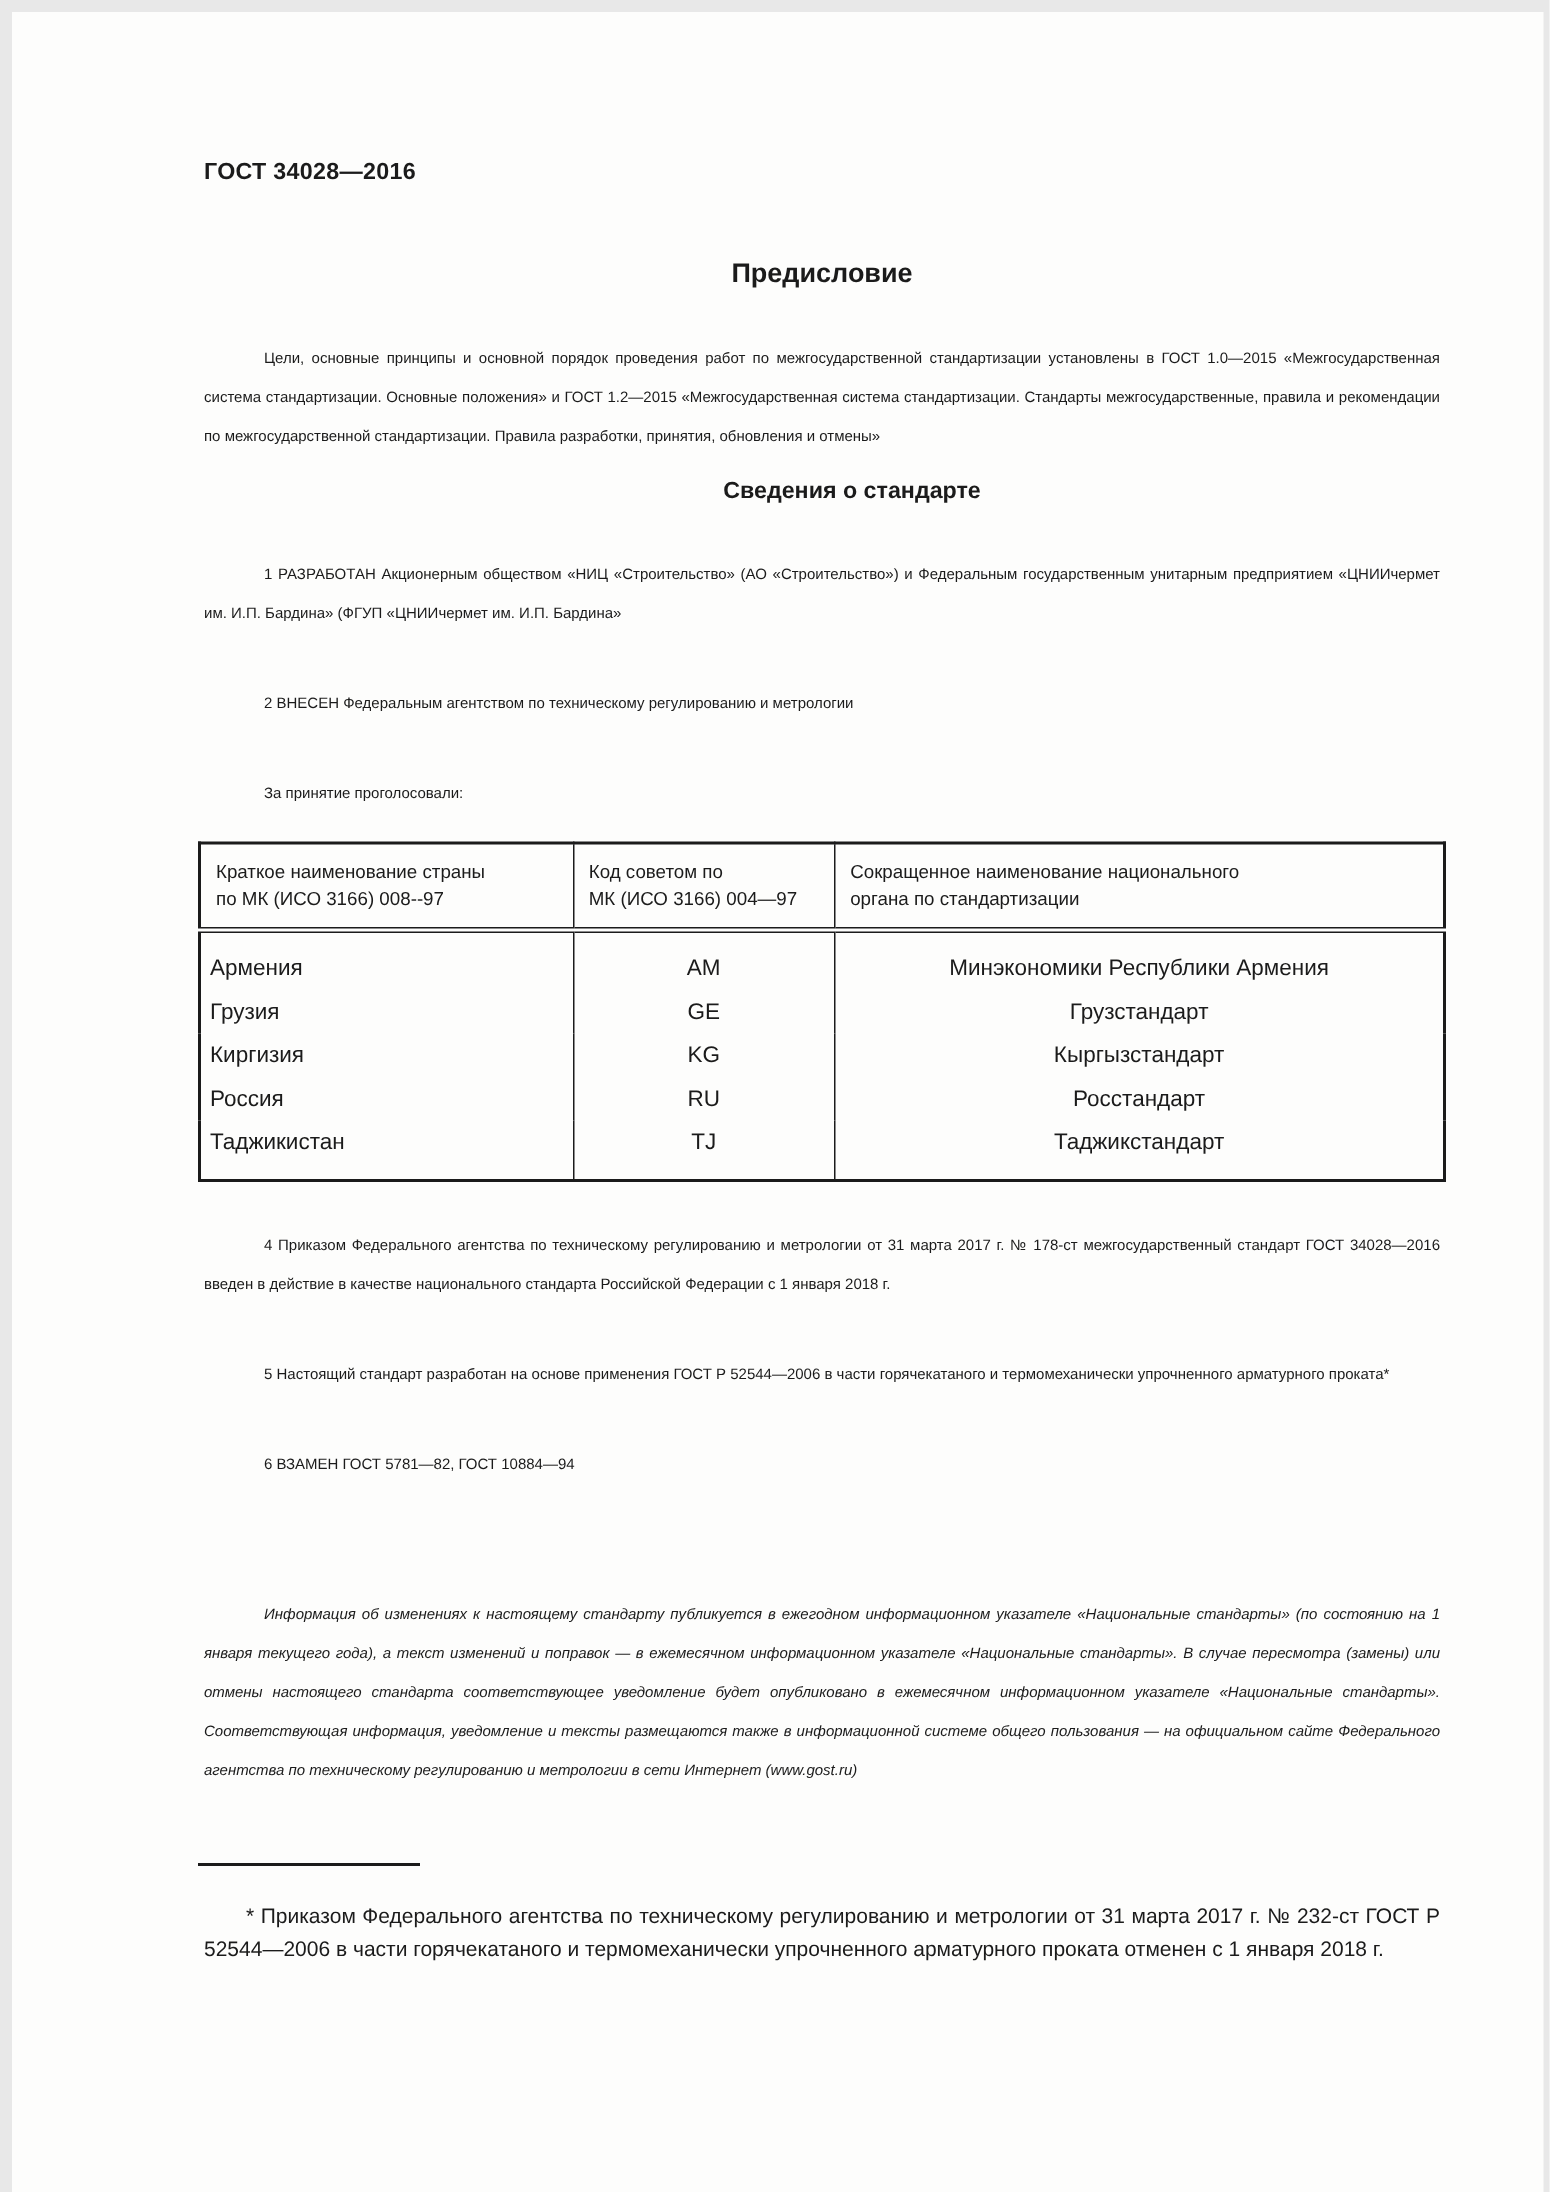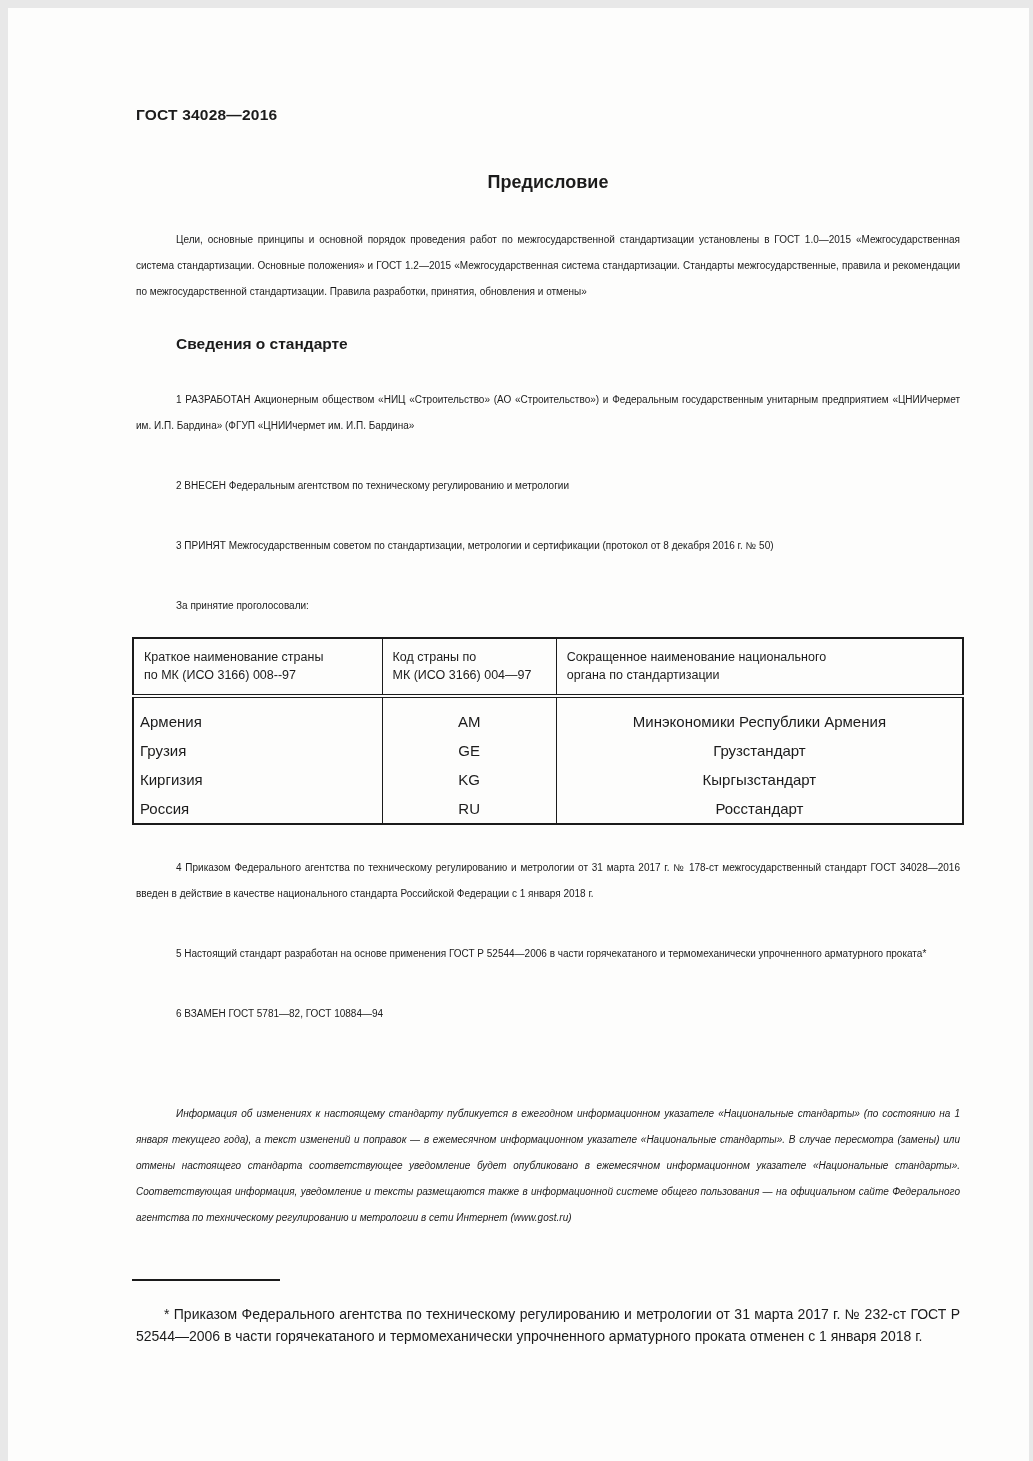--- a/index.html
+++ b/index.html
@@ -33,22 +33,23 @@
   }
   p.body-par {
     font-size: 10px;
     line-height: 26px;
     text-align: justify;
     text-indent: 40px;
   }
   .section-heading {
     font-weight: bold;
     font-size: 15.5px;
-    margin-top: 22px;
+    margin-top: 6px;
     text-indent: 40px;
+    text-align: center;
   }
   .item-par { margin-top: 26px; }
   .lead-par { margin-top: 26px; }
   table.voting {
     width: 100%;
     border-collapse: collapse;
     margin-top: 14px;
     border: 2px solid #1b1b1b;
   }
   table.voting th {
@@ -105,38 +106,37 @@
     <div class="doc-code">ГОСТ 34028—2016</div>
 
     <h1 class="title">Предисловие</h1>
 
     <p class="body-par">Цели, основные принципы и основной порядок проведения работ по межгосударственной стандартизации установлены в ГОСТ 1.0—2015 «Межгосударственная система стандартизации. Основные положения» и ГОСТ 1.2—2015 «Межгосударственная система стандартизации. Стандарты межгосударственные, правила и рекомендации по межгосударственной стандартизации. Правила разработки, принятия, обновления и отмены»</p>
 
     <div class="section-heading">Сведения о стандарте</div>
 
     <p class="body-par item-par">1 РАЗРАБОТАН Акционерным обществом «НИЦ «Строительство» (АО «Строительство») и Федеральным государственным унитарным предприятием «ЦНИИчермет им. И.П. Бардина» (ФГУП «ЦНИИчермет им. И.П. Бардина»</p>
     <p class="body-par item-par">2 ВНЕСЕН Федеральным агентством по техническому регулированию и метрологии</p>
-    <p class="body-par item-par">3 ПРИНЯТ Межгосударственным советом по стандартизации, метрологии и сертификации (протокол от 8 декабря 2016 г. № 50)</p>
 
     <p class="body-par lead-par">За принятие проголосовали:</p>
 
     <table class="voting">
       <colgroup>
           <col class="c1">
           <col class="c2">
           <col class="c3">
         </colgroup>
       <thead>
         <tr>
           <th>
             <span>Краткое наименование страны</span><br>
             <span>по МК (ИСО 3166) 008--97</span>
           </th>
           <th>
-            <span>Код страны по</span><br>
+            <span>Код советом по</span><br>
             <span>МК (ИСО 3166) 004—97</span>
           </th>
           <th>
             <span>Сокращенное наименование национального</span><br>
             <span>органа по стандартизации</span>
           </th>
         </tr>
       </thead>
       <tbody>
         <tr class="first-row">
@@ -152,20 +152,25 @@
         <tr>
           <td class="cell-country">Киргизия</td>
           <td class="cell-code">KG</td>
           <td class="cell-org">Кыргызстандарт</td>
         </tr>
         <tr>
           <td class="cell-country">Россия</td>
           <td class="cell-code">RU</td>
           <td class="cell-org">Росстандарт</td>
         </tr>
+        <tr class="last-row">
+          <td class="cell-country">Таджикистан</td>
+          <td class="cell-code">TJ</td>
+          <td class="cell-org">Таджикстандарт</td>
+        </tr>
       </tbody>
     </table>
 
     <p class="body-par item-par">4 Приказом Федерального агентства по техническому регулированию и метрологии от 31 марта 2017 г. № 178-ст межгосударственный стандарт ГОСТ 34028—2016 введен в действие в качестве национального стандарта Российской Федерации с 1 января 2018 г.</p>
     <p class="body-par item-par">5 Настоящий стандарт разработан на основе применения ГОСТ Р 52544—2006 в части горячекатаного и термомеханически упрочненного арматурного проката*</p>
     <p class="body-par item-par">6 ВЗАМЕН ГОСТ 5781—82, ГОСТ 10884—94</p>
 
     <p class="body-par italic-block">Информация об изменениях к настоящему стандарту публикуется в ежегодном информационном указателе «Национальные стандарты» (по состоянию на 1 января текущего года), а текст изменений и поправок — в ежемесячном информационном указателе «Национальные стандарты». В случае пересмотра (замены) или отмены настоящего стандарта соответствующее уведомление будет опубликовано в ежемесячном информационном указателе «Национальные стандарты». Соответствующая информация, уведомление и тексты размещаются также в информационной системе общего пользования — на официальном сайте Федерального агентства по техническому регулированию и метрологии в сети Интернет (www.gost.ru)</p>
 
     <div class="footnote-rule"></div>

